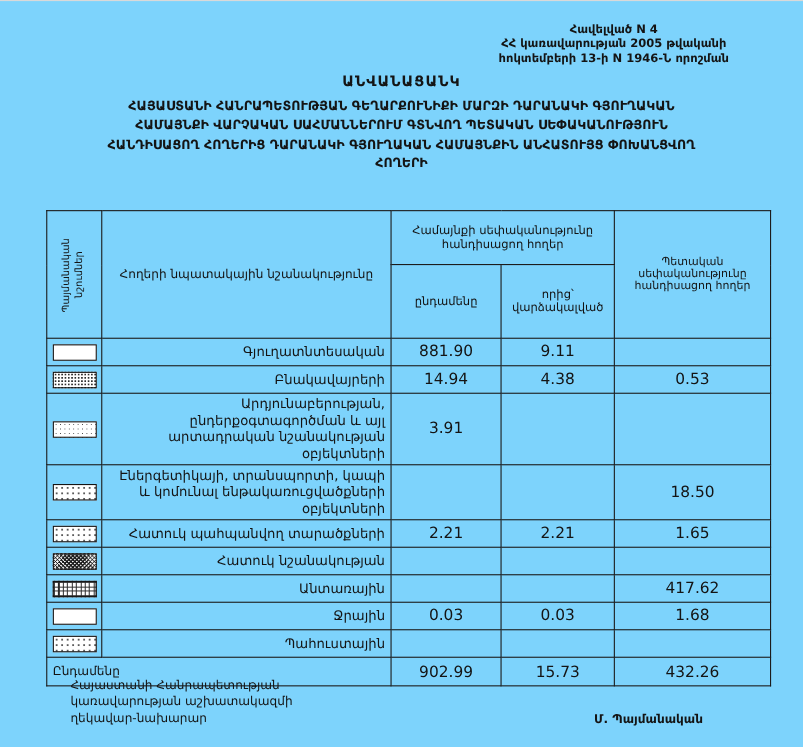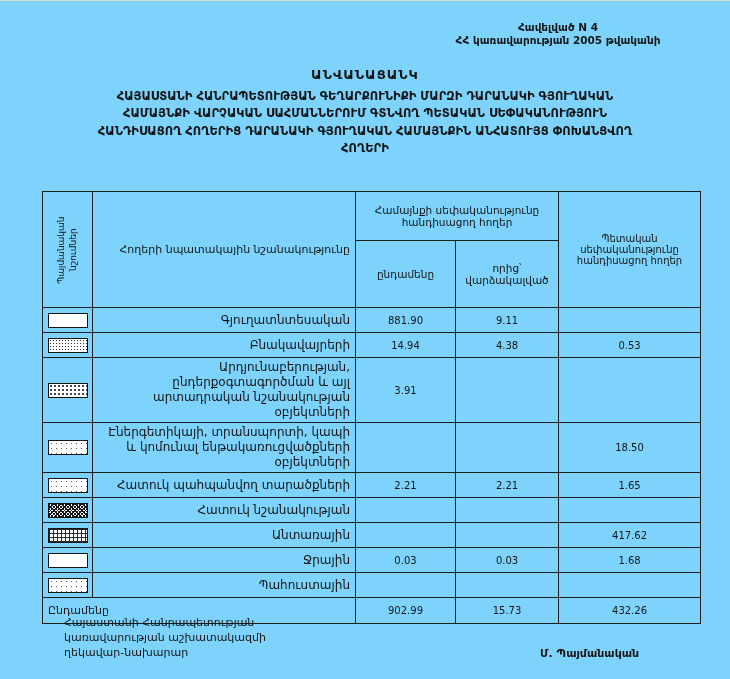--- a/index.html
+++ b/index.html
@@ -35,33 +35,33 @@
   }
   table.doc-table th, table.doc-table td {
     border:1.5px solid #1c1c1c;
     padding:2px 5px;
     vertical-align:middle;
     overflow:hidden;
   }
   th { font-weight:normal; text-align:center; }
   th.group-h { font-size:10.5px; height:44px; }
   th.sub-h { font-size:10.5px; height:62px; }
-  th.purpose-h { font-size:11px; text-align:right; padding-left:14px; }
+  th.purpose-h { font-size:11px; text-align:center; padding-left:14px; }
   th.state-h { font-size:10px; }
 
   .rot-wrap { display:flex; justify-content:center; align-items:center; height:100%; }
   .rot {
     writing-mode:vertical-rl;
     transform:rotate(180deg);
     font-size:9px; line-height:1.3;
     max-height:102px; text-align:center;
   }
 
   td.c-name { font-size:12px; line-height:1.25; text-align:right; }
-  td.c-num  { font-size:10px; text-align:center; }
+  td.c-num  { font-size:14px; text-align:center; }
   td.c-sym  { text-align:center; }
 
   tr.r-std  { height:25px; }
   tr.r-tall { height:42px; }
   tr.r-med  { height:36px; }
   tr.r-total{ height:26px; }
   td.total-label { font-size:11px; padding-left:62px; font-weight:normal; text-align:left; }
 
   
   .legend {
@@ -110,20 +110,21 @@
   }
 </style>
 </head>
 <body>
 
 <div class="page">
 
   <div class="note">
     <div>Հավելված N 4</div>
     <div>ՀՀ կառավարության 2005 թվականի</div>
+    <div>հոկտեմբերի 13-ի N 1946-Ն որոշման</div>
   </div>
 
   <div class="title">
     <div class="t-main">ԱՆՎԱՆԱՑԱՆԿ</div>
     <div class="t-line">ՀԱՅԱՍՏԱՆԻ ՀԱՆՐԱՊԵՏՈՒԹՅԱՆ ԳԵՂԱՐՔՈՒՆԻՔԻ ՄԱՐԶԻ ԴԱՐԱՆԱԿԻ ԳՅՈՒՂԱԿԱՆ</div>
     <div class="t-line">ՀԱՄԱՅՆՔԻ ՎԱՐՉԱԿԱՆ ՍԱՀՄԱՆՆԵՐՈՒՄ ԳՏՆՎՈՂ ՊԵՏԱԿԱՆ ՍԵՓԱԿԱՆՈՒԹՅՈՒՆ</div>
     <div class="t-line">ՀԱՆԴԻՍԱՑՈՂ ՀՈՂԵՐԻՑ ԴԱՐԱՆԱԿԻ ԳՅՈՒՂԱԿԱՆ ՀԱՄԱՅՆՔԻՆ ԱՆՀԱՏՈՒՅՑ ՓՈԽԱՆՑՎՈՂ</div>
     <div class="t-line">ՀՈՂԵՐԻ</div>
   </div>
 

